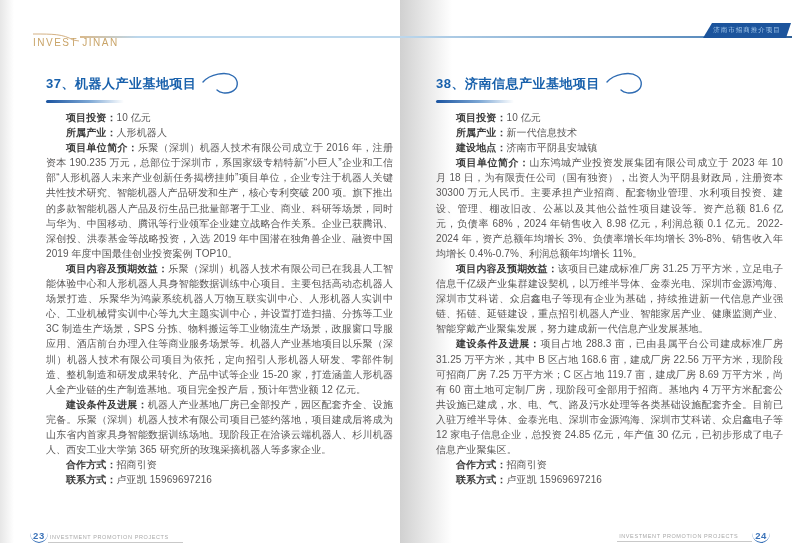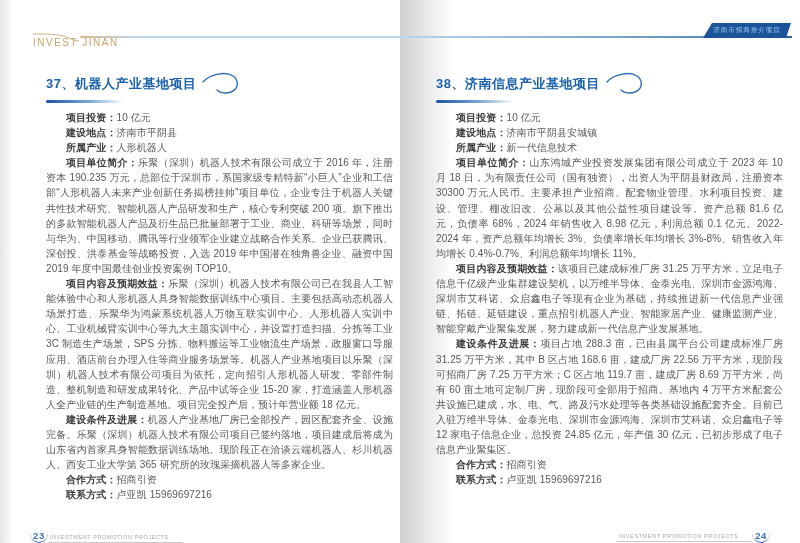--- a/index.html
+++ b/index.html
@@ -75,24 +75,23 @@
       <div class="ptitle">37、机器人产业基地项目</div>
       <svg class="title-arc" width="38" height="26" viewBox="0 0 38 26">
         <path d="M1 12 C 8 4, 24 1, 31 6 C 37 10, 37 19, 29 22 C 24 24, 18 23, 15 20" stroke="#2f6cb3" stroke-width="1.4" fill="none" stroke-linecap="round"></path>
       </svg>
     </div>
     <div class="title-underline"></div>
   </div>
 
   <div class="pbody l">
     <p><span class="lbl">项目投资：</span><span>10 亿元</span></p>
-    <p><span class="lbl">建设地点：</span><span>济南市平阴县</span></p>
     <p><span class="lbl">所属产业：</span><span>人形机器人</span></p>
     <p><span class="lbl">项目单位简介：</span><span>乐聚（深圳）机器人技术有限公司成立于 2016 年，注册资本 190.235 万元，总部位于深圳市，系国家级专精特新“小巨人”企业和工信部“人形机器人未来产业创新任务揭榜挂帅”项目单位，企业专注于机器人关键共性技术研究、智能机器人产品研发和生产，核心专利突破 200 项。旗下推出的多款智能机器人产品及衍生品已批量部署于工业、商业、科研等场景，同时与华为、中国移动、腾讯等行业领军企业建立战略合作关系。企业已获腾讯、深创投、洪泰基金等战略投资，入选 2019 年中国潜在独角兽企业、融资中国 2019 年度中国最佳创业投资案例 TOP10。</span></p>
-    <p><span class="lbl">项目内容及预期效益：</span><span>乐聚（深圳）机器人技术有限公司已在我县人工智能体验中心和人形机器人具身智能数据训练中心项目。主要包括高动态机器人场景打造、乐聚华为鸿蒙系统机器人万物互联实训中心、人形机器人实训中心、工业机械臂实训中心等九大主题实训中心，并设置打造扫描、分拣等工业 3C 制造生产场景，SPS 分拣、物料搬运等工业物流生产场景，政服窗口导服应用、酒店前台办理入住等商业服务场景等。机器人产业基地项目以乐聚（深圳）机器人技术有限公司项目为依托，定向招引人形机器人研发、零部件制造、整机制造和研发成果转化、产品中试等企业 15-20 家，打造涵盖人形机器人全产业链的生产制造基地。项目完全投产后，预计年营业额 18 亿元。</span></p>
+    <p><span class="lbl">项目内容及预期效益：</span><span>乐聚（深圳）机器人技术有限公司已在我县人工智能体验中心和人形机器人具身智能数据训练中心项目。主要包括高动态机器人场景打造、乐聚华为鸿蒙系统机器人万物互联实训中心、人形机器人实训中心、工业机械臂实训中心等九大主题实训中心，并设置打造扫描、分拣等工业 3C 制造生产场景，SPS 分拣、物料搬运等工业物流生产场景，政服窗口导服应用、酒店前台办理入住等商业服务场景等。机器人产业基地项目以乐聚（深圳）机器人技术有限公司项目为依托，定向招引人形机器人研发、零部件制造、整机制造和研发成果转化、产品中试等企业 15-20 家，打造涵盖人形机器人全产业链的生产制造基地。项目完全投产后，预计年营业额 12 亿元。</span></p>
     <p><span class="lbl">建设条件及进展：</span><span>机器人产业基地厂房已全部投产，园区配套齐全、设施完备。乐聚（深圳）机器人技术有限公司项目已签约落地，项目建成后将成为山东省内首家具身智能数据训练场地。现阶段正在洽谈云端机器人、杉川机器人、西安工业大学第 365 研究所的玫瑰采摘机器人等多家企业。</span></p>
     <p><span class="lbl">合作方式：</span><span>招商引资</span></p>
     <p><span class="lbl">联系方式：</span><span>卢亚凯  15969697216</span></p>
   </div>
 
   <div class="footer l">
     <span class="pagenum">23</span>
     <span class="footer-caption">INVESTMENT PROMOTION PROJECTS</span>
   </div>
 
@@ -101,22 +100,22 @@
       <div class="ptitle">38、济南信息产业基地项目</div>
       <svg class="title-arc" width="38" height="26" viewBox="0 0 38 26">
         <path d="M1 12 C 8 4, 24 1, 31 6 C 37 10, 37 19, 29 22 C 24 24, 18 23, 15 20" stroke="#2f6cb3" stroke-width="1.4" fill="none" stroke-linecap="round"></path>
       </svg>
     </div>
     <div class="title-underline"></div>
   </div>
 
   <div class="pbody r">
     <p><span class="lbl">项目投资：</span><span>10 亿元</span></p>
+    <p><span class="lbl">所属产业：</span><span>新一代信息技术</span></p>
     <p><span class="lbl">建设地点：</span><span>济南市平阴县安城镇</span></p>
-    <p><span class="lbl">所属产业：</span><span>新一代信息技术</span></p>
     <p><span class="lbl">项目单位简介：</span><span>山东鸿城产业投资发展集团有限公司成立于 2023 年 10 月 18 日，为有限责任公司（国有独资），出资人为平阴县财政局，注册资本 30300 万元人民币。主要承担产业招商、配套物业管理、水利项目投资、建设、管理、棚改旧改、公墓以及其他公益性项目建设等。资产总额 81.6 亿元，负债率 68%，2024 年销售收入 8.98 亿元，利润总额 0.1 亿元。2022-2024 年，资产总额年均增长 3%、负债率增长年均增长 3%-8%、销售收入年均增长 0.4%-0.7%、利润总额年均增长 11%。</span></p>
     <p><span class="lbl">项目内容及预期效益：</span><span>该项目已建成标准厂房 31.25 万平方米，立足电子信息千亿级产业集群建设契机，以万维半导体、金泰光电、深圳市金源鸿海、深圳市艾科诺、众启鑫电子等现有企业为基础，持续推进新一代信息产业强链、拓链、延链建设，重点招引机器人产业、智能家居产业、健康监测产业、智能穿戴产业聚集发展，努力建成新一代信息产业发展基地。</span></p>
     <p><span class="lbl">建设条件及进展：</span><span>项目占地 288.3 亩，已由县属平台公司建成标准厂房 31.25 万平方米，其中 B 区占地 168.6 亩，建成厂房 22.56 万平方米，现阶段可招商厂房 7.25 万平方米；C 区占地 119.7 亩，建成厂房 8.69 万平方米，尚有 60 亩土地可定制厂房，现阶段可全部用于招商。基地内 4 万平方米配套公共设施已建成，水、电、气、路及污水处理等各类基础设施配套齐全。目前已入驻万维半导体、金泰光电、深圳市金源鸿海、深圳市艾科诺、众启鑫电子等 12 家电子信息企业，总投资 24.85 亿元，年产值 30 亿元，已初步形成了电子信息产业聚集区。</span></p>
     <p><span class="lbl">合作方式：</span><span>招商引资</span></p>
     <p><span class="lbl">联系方式：</span><span>卢亚凯  15969697216</span></p>
   </div>
 
   <div class="footer r">
     <span class="footer-caption">INVESTMENT PROMOTION PROJECTS</span>
     <span class="pagenum">24</span>

